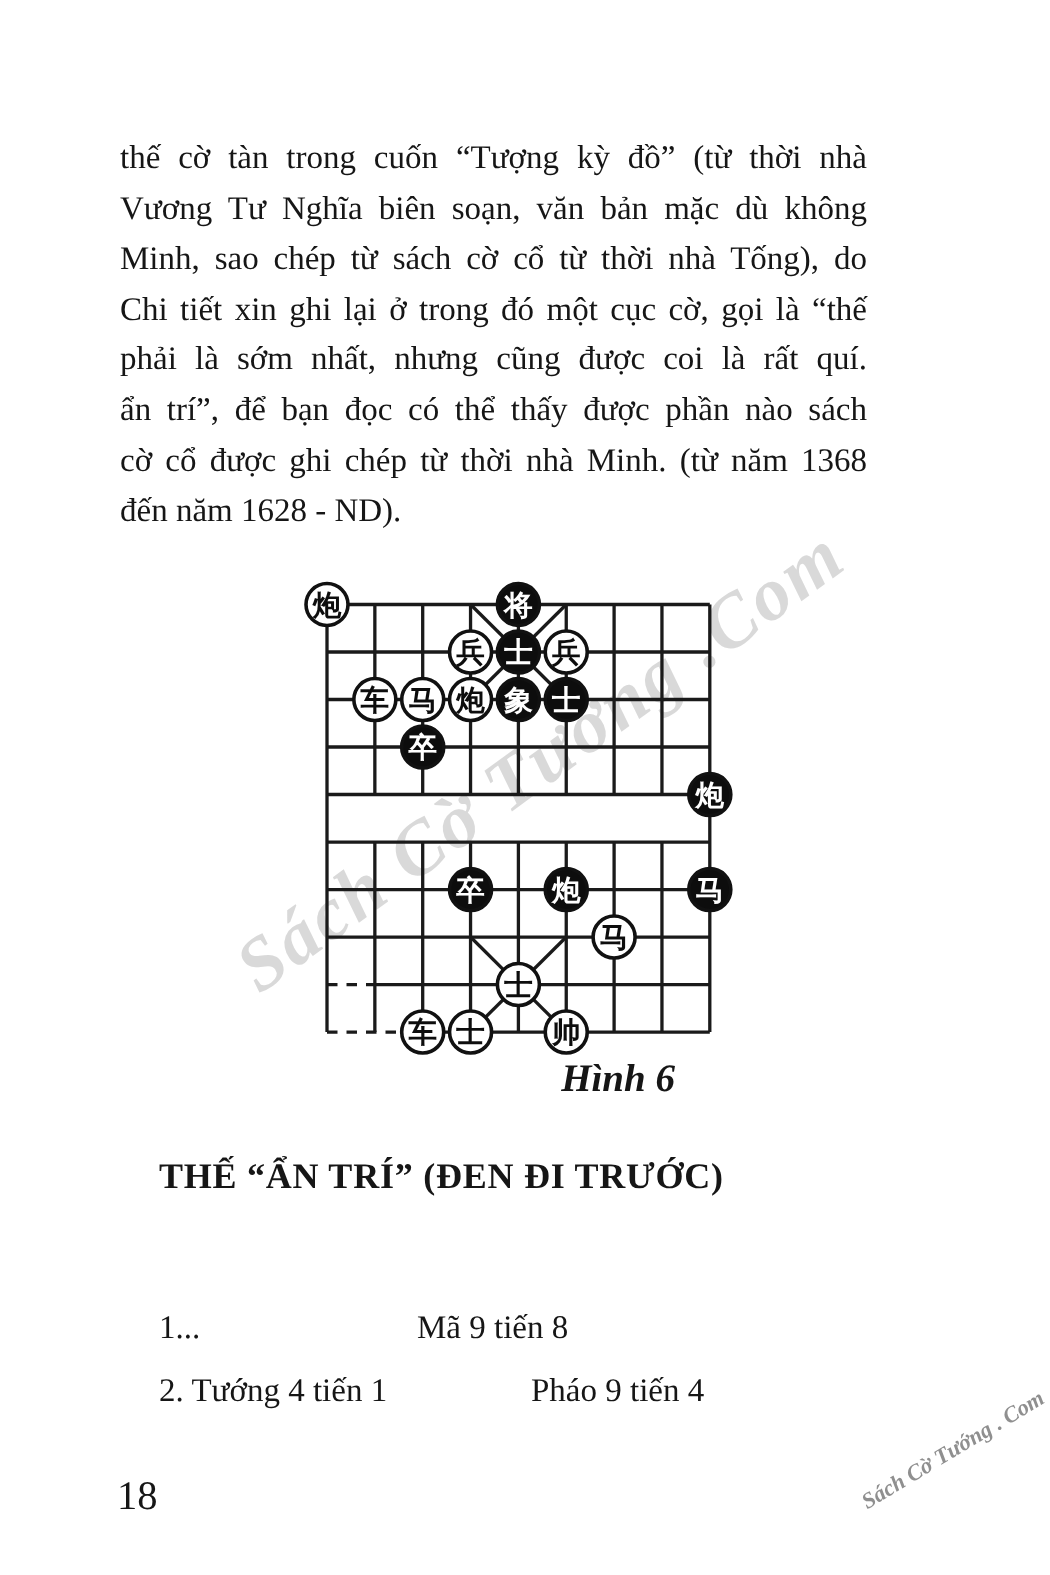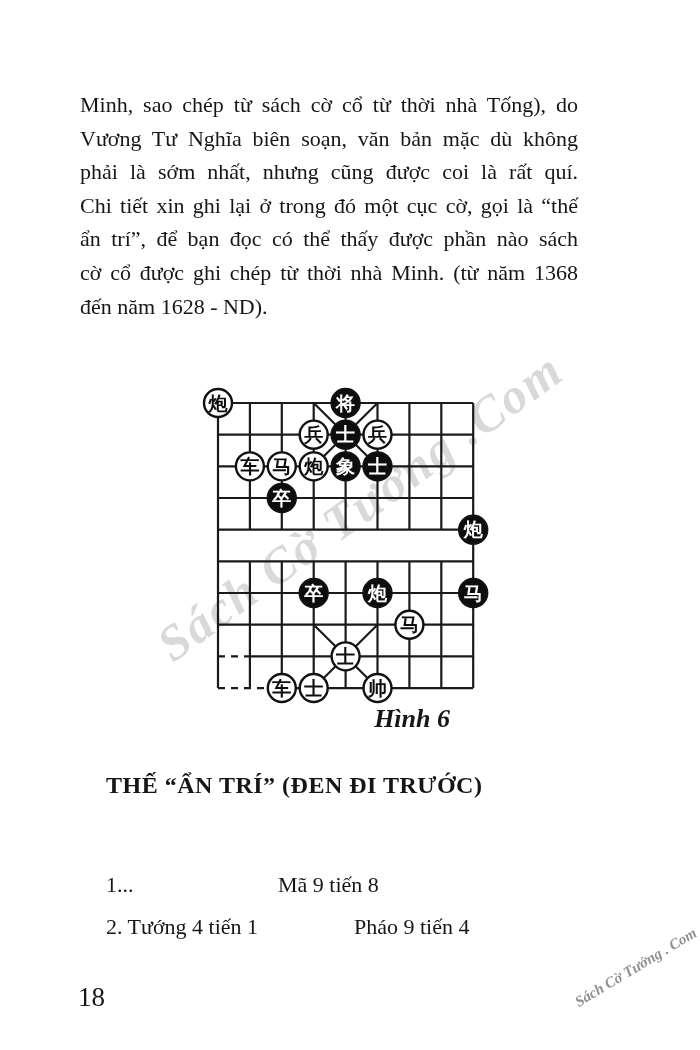--- a/index.html
+++ b/index.html
@@ -39,24 +39,25 @@
 </style>
 </head>
 <body>
 
 <div class="page">
 
   <div class="watermark-main">Sách Cờ Tướng .Com</div>
   <div class="watermark-corner">Sách Cờ Tướng . Com</div>
 
   <div class="paragraph">
+      <div class="para-line">thế cờ tàn trong cuốn “Tượng kỳ đồ” (từ thời nhà</div>
+      <div class="para-line">Vương Tư Nghĩa biên soạn, văn bản mặc dù không</div>
       <div class="para-line">Minh, sao chép từ sách cờ cổ từ thời nhà Tống), do</div>
-      <div class="para-line">Vương Tư Nghĩa biên soạn, văn bản mặc dù không</div>
+      <div class="para-line">Chi tiết xin ghi lại ở trong đó một cục cờ, gọi là “thế</div>
       <div class="para-line">phải là sớm nhất, nhưng cũng được coi là rất quí.</div>
-      <div class="para-line">Chi tiết xin ghi lại ở trong đó một cục cờ, gọi là “thế</div>
       <div class="para-line">ẩn trí”, để bạn đọc có thể thấy được phần nào sách</div>
       <div class="para-line">cờ cổ được ghi chép từ thời nhà Minh. (từ năm 1368</div>
       <div class="para-line last">đến năm 1628 - ND).</div>
     </div>
 
   <svg class="board-svg" width="320" height="325" viewBox="0 0 320 325">
       <line x1="33" y1="18" x2="288.2" y2="18" stroke="#1a1a1a" stroke-width="2.2"></line>
       <line x1="33" y1="49.67" x2="288.2" y2="49.67" stroke="#1a1a1a" stroke-width="2.2"></line>
       <line x1="33" y1="81.34" x2="288.2" y2="81.34" stroke="#1a1a1a" stroke-width="2.2"></line>
       <line x1="33" y1="113.01" x2="288.2" y2="113.01" stroke="#1a1a1a" stroke-width="2.2"></line>

